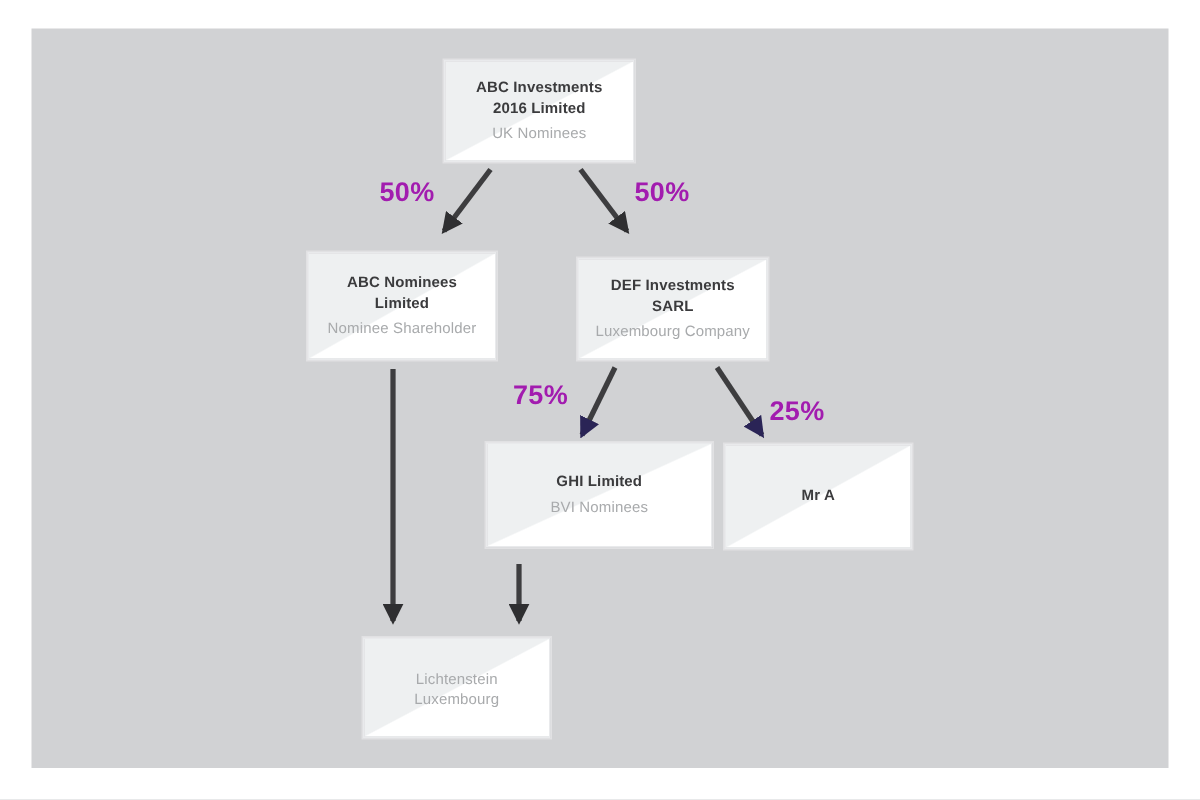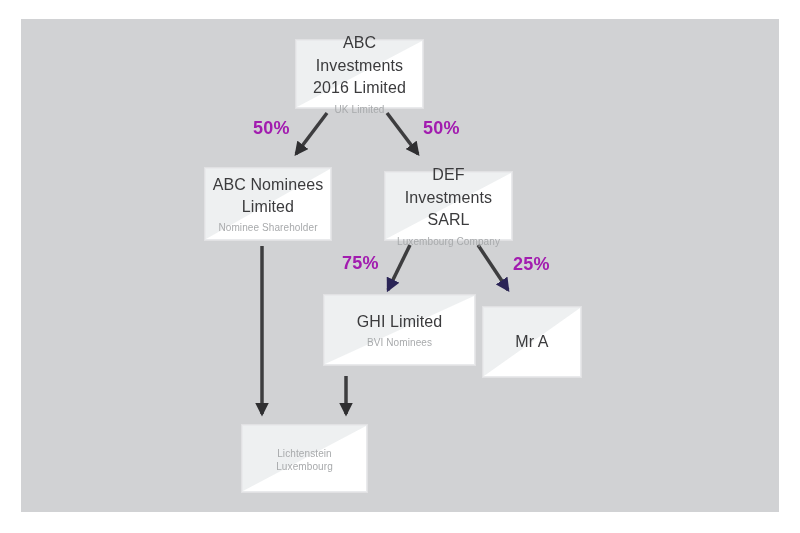--- a/index.html
+++ b/index.html
@@ -32,22 +32,22 @@
     box-shadow: 0 0 0 1px rgba(255,255,255,0.35);
     display: flex;
     flex-direction: column;
     align-items: center;
     justify-content: center;
     text-align: center;
     box-sizing: border-box;
     padding: 4px 6px;
   }
   .node-title {
-    font-weight: normal;
-    font-size: 16px;
+    font-weight: bold;
+    font-size: 10px;
     line-height: 1.4;
     color: #3b3b3d;
     white-space: pre-line;
     letter-spacing: 0.1px;
   }
   .node-sub {
     font-size: 10px;
     line-height: 1.3;
     color: #a8aaac;
     margin-top: 3px;
@@ -59,27 +59,27 @@
     font-weight: bold;
     font-size: 18px;
     color: #a21caf;
     letter-spacing: 0.2px;
   }
   
   #n-abc-investments { left: 296px; top: 40px;  width: 127px; height: 68px; }
   #n-abc-nominees    { left: 205px; top: 168px; width: 126px; height: 72px; }
   #n-def-investments { left: 385px; top: 172px; width: 127px; height: 68px; }
   #n-ghi-limited     { left: 300px; top: 295px; width: 151px; height: 70px; margin-left: 24px; }
-  #n-mr-a            { left: 483px; top: 307px; width: 98px; height: 70px; }
+  #n-mr-a            { left: 483px; top: 296px; width: 125px; height: 70px; }
   #n-jkl-foundation  { left: 242px; top: 425px; width: 125px; height: 67px; }
   
   #p-50-left  { left: 253px; top: 118px; }
   #p-50-right { left: 423px; top: 118px; }
   #p-75       { left: 342px; top: 253px; }
-  #p-25       { left: 513px; top: 254px; }
+  #p-25       { left: 513px; top: 264px; }
 </style>
 </head>
 <body>
 
 <div class="stage">
   <div class="panel"></div>
 
   <svg class="edges" viewBox="0 0 800 533">
     <defs>
       <marker id="head-dark" viewBox="0 0 10 10" refX="8.2" refY="5" markerWidth="4" markerHeight="4" orient="auto-start-reverse">
@@ -93,21 +93,21 @@
     <line x1="387" y1="113" x2="418" y2="154" stroke-width="3.5" marker-end="url(#head-dark)" stroke="#3d3d3f"></line>
     <line x1="410" y1="245" x2="388" y2="290" stroke-width="3.5" marker-end="url(#head-navy)" stroke="#3d3d3f"></line>
     <line x1="478" y1="245" x2="508" y2="290" stroke-width="3.5" marker-end="url(#head-navy)" stroke="#3d3d3f"></line>
     <line x1="262" y1="246" x2="262" y2="414" stroke-width="3.5" marker-end="url(#head-dark)" stroke="#3d3d3f"></line>
     <line x1="346" y1="376" x2="346" y2="414" stroke-width="3.5" marker-end="url(#head-dark)" stroke="#3d3d3f"></line>
   </svg>
 
   <div class="node" id="n-abc-investments">
     <div class="node-title">ABC Investments
 2016 Limited</div>
-    <div class="node-sub">UK Limited</div>
+    <div class="node-sub">UK Nominees</div>
   </div>
 
   <div class="node" id="n-def-investments">
     <div class="node-title">DEF Investments
 SARL</div>
     <div class="node-sub">Luxembourg Company</div>
   </div>
 
   <div class="node" id="n-abc-nominees">
     <div class="node-title">ABC Nominees

